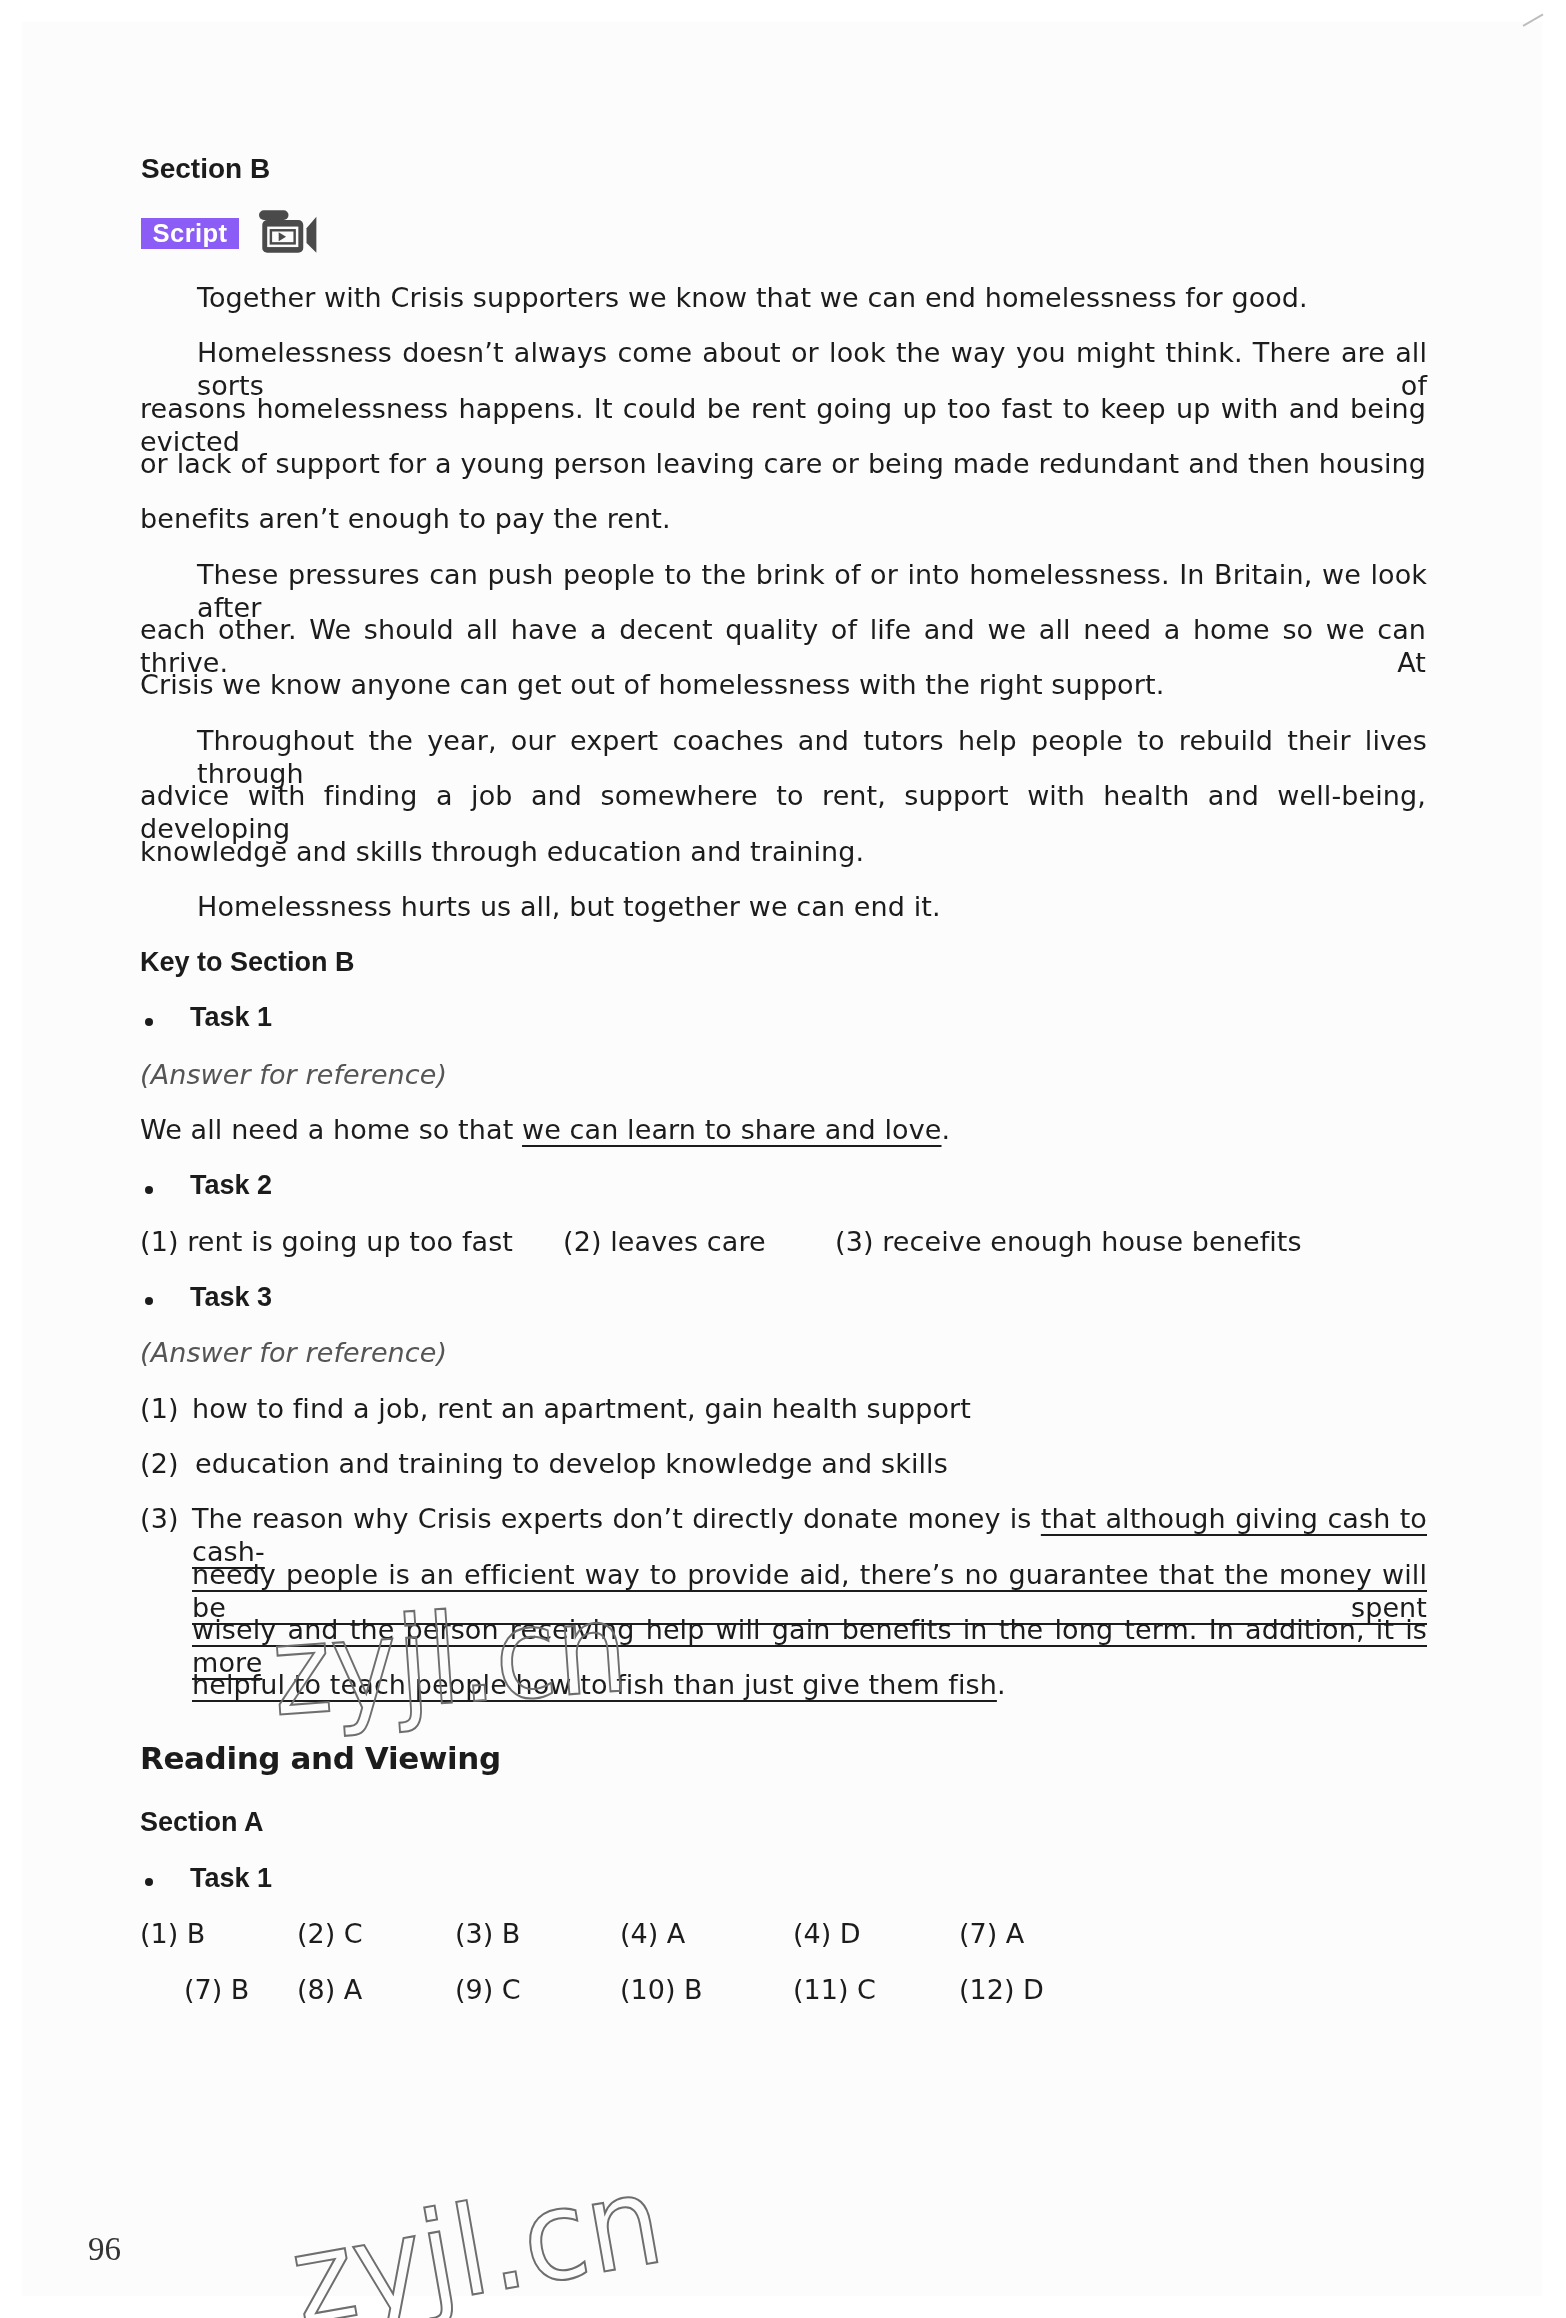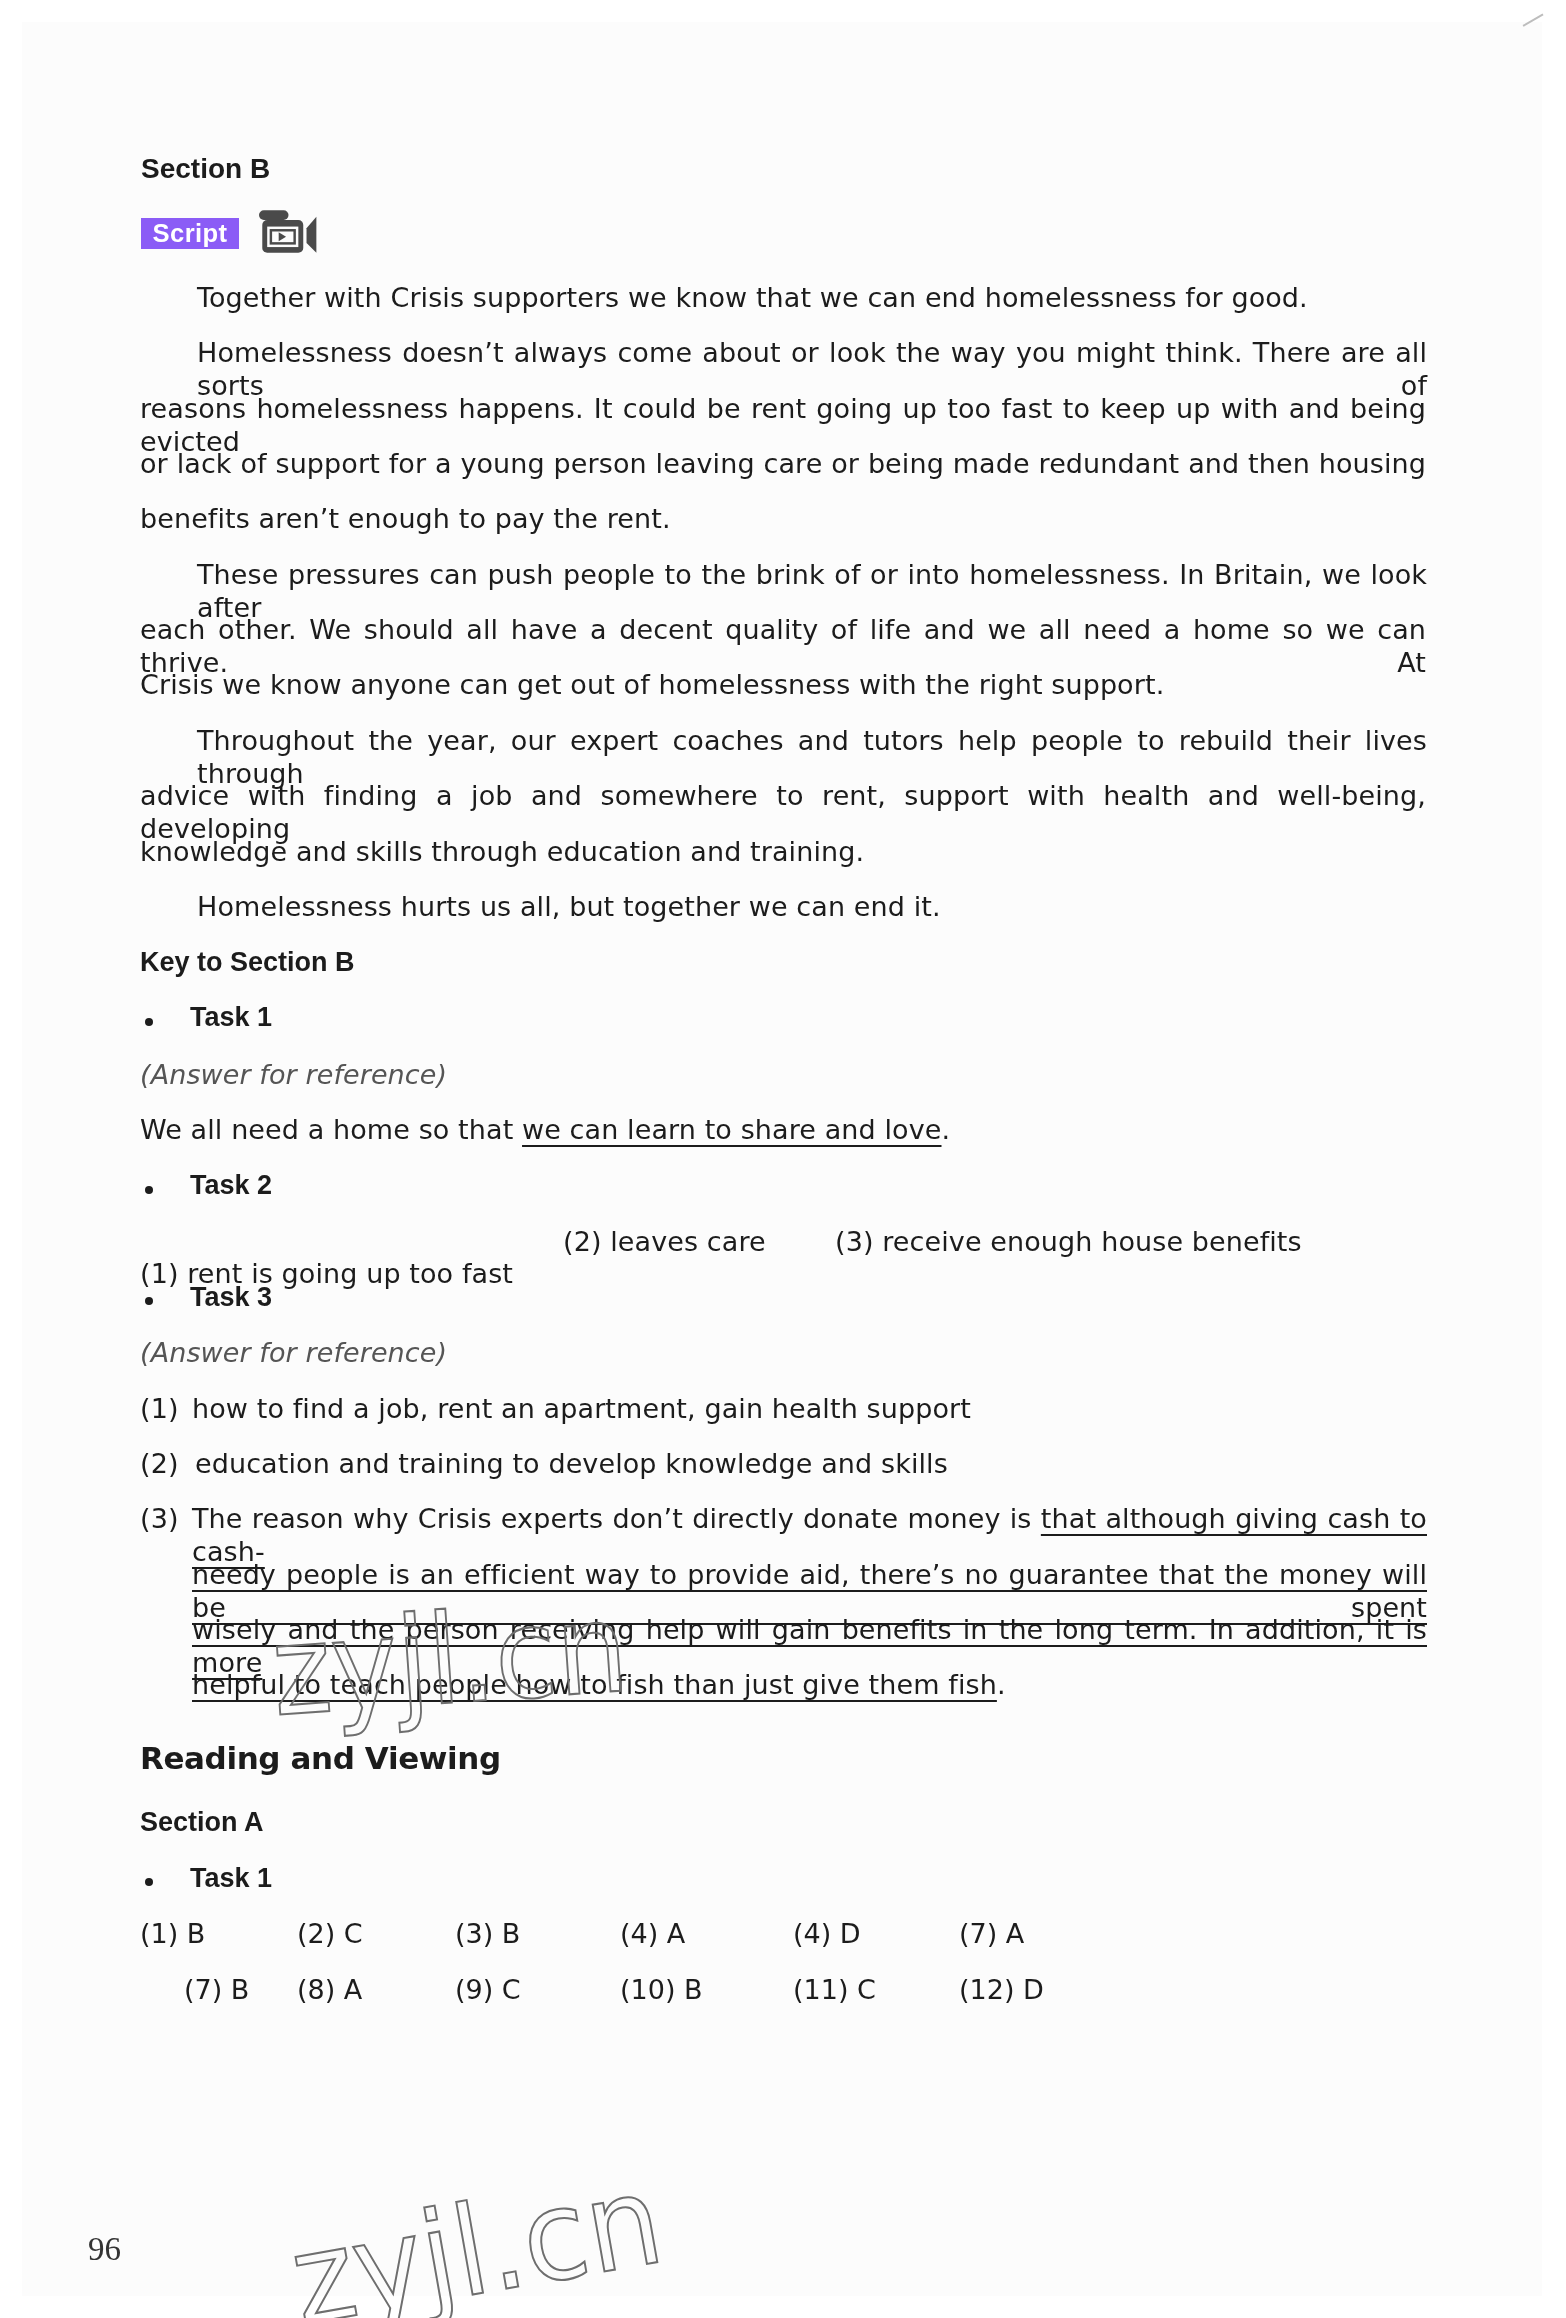--- a/index.html
+++ b/index.html
@@ -66,21 +66,21 @@
 
 <div class="line h-bold" style="left:140px; top:946px; font-size:27px;">Key to Section B</div>
 
 <div class="bullet" style="left:145px; top:1018px;"></div>
 <div class="line h-bold" style="left:190px; top:1001px; font-size:27px;">Task 1</div>
 <div class="line italic" style="left:140px; top:1058px;">(Answer for reference)</div>
 <div class="line" style="left:140px; top:1113px;"><span>We all need a home so that </span><span class="ul">we can learn to share and love</span><span>.</span></div>
 
 <div class="bullet" style="left:145px; top:1186px;"></div>
 <div class="line h-bold" style="left:190px; top:1169px; font-size:27px;">Task 2</div>
-<div class="line" style="left:140px; top:1225px;margin-top:32px;">(1) rent is going up too fast</div>
+<div class="line" style="left:140px; top:1225px;">(1) rent is going up too fast</div>
 <div class="line" style="left:563px; top:1225px;">(2) leaves care</div>
 <div class="line" style="left:835px; top:1225px;">(3) receive enough house benefits</div>
 
 <div class="bullet" style="left:145px; top:1297px;"></div>
 <div class="line h-bold" style="left:190px; top:1281px; font-size:27px;">Task 3</div>
 <div class="line italic" style="left:140px; top:1336px;">(Answer for reference)</div>
 
 <div class="line" style="left:140px; top:1392px;">(1)</div>
 <div class="line" style="left:192px; top:1392px;">how to find a job, rent an apartment, gain health support</div>
 

